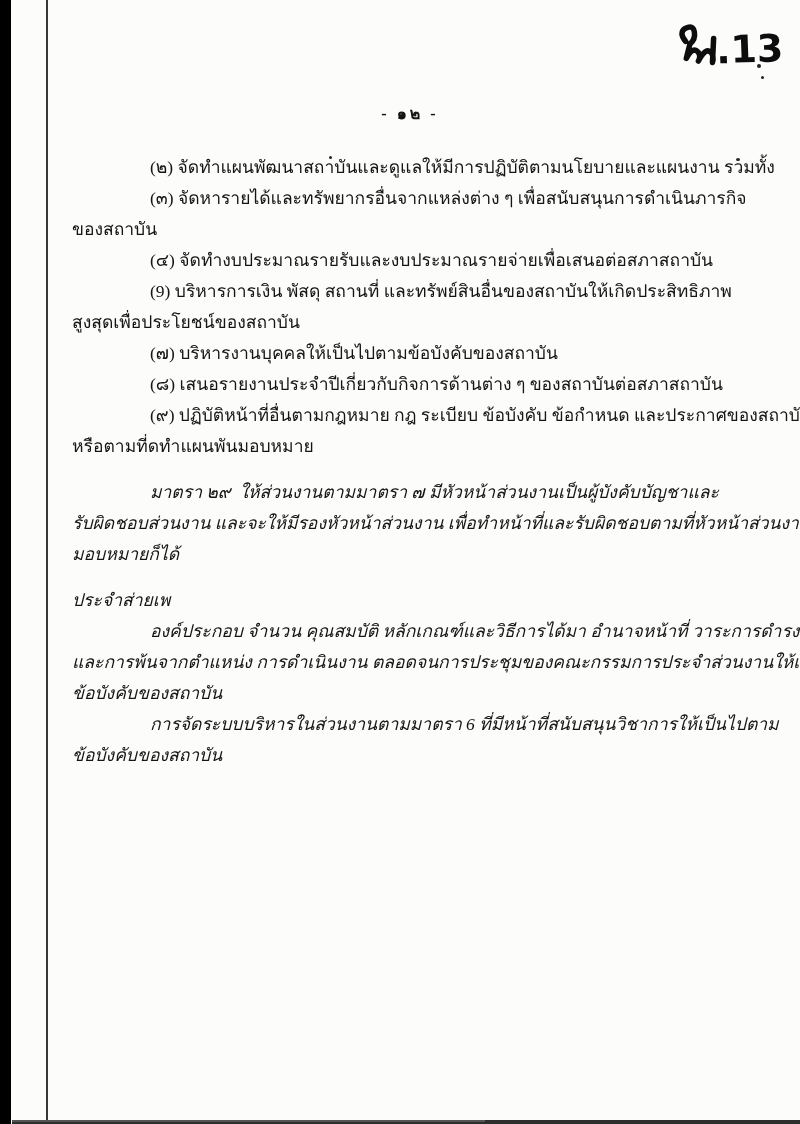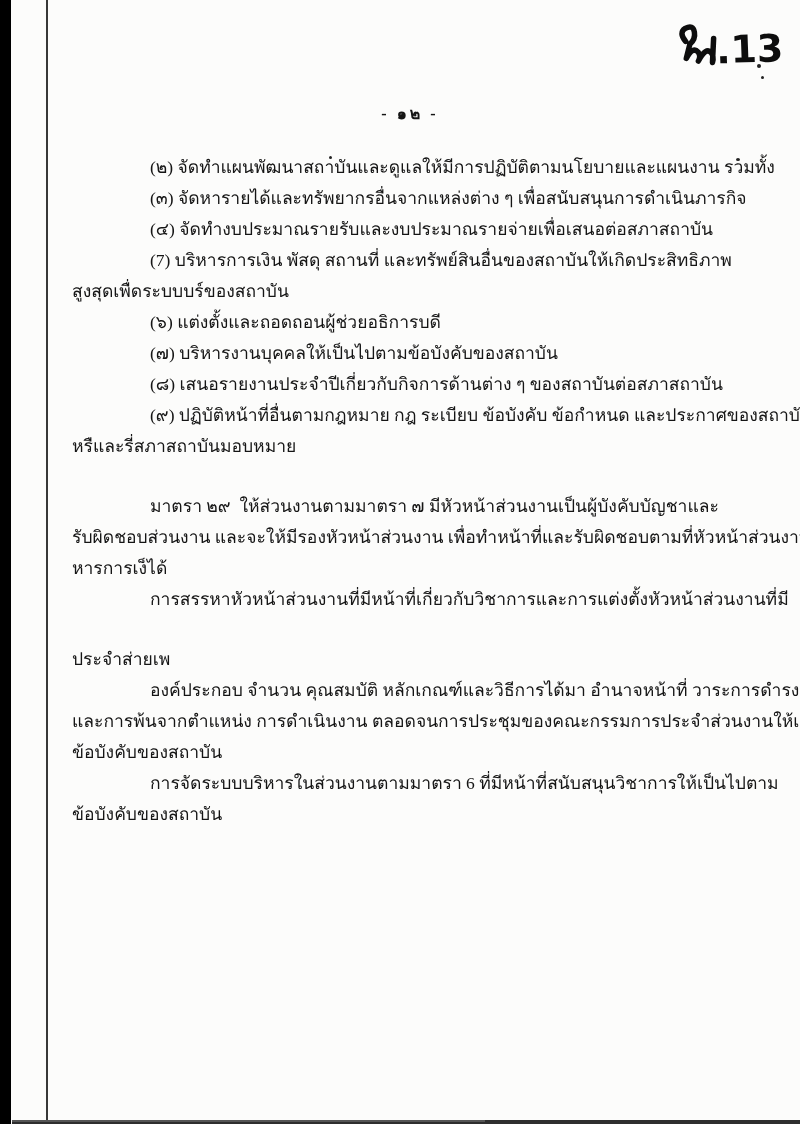--- a/index.html
+++ b/index.html
@@ -28,21 +28,21 @@
   .handwritten svg text{
     font-family:"DejaVu Sans",sans-serif;
     font-weight:900;font-size:38px;fill:#0d0d0d;
   }
   
   .doc-body{
     position:absolute;left:72px;top:152px;width:676px;
     font-size:17.5px;line-height:31px;font-weight:500;
   }
   .para{margin:0;}
-  .para + .para{margin-top:29px;}
+  .para + .para{margin-top:15px;font-style:italic;}
   .line{white-space:pre;height:31px;overflow:visible;}
   .line.indent{padding-left:78px;}
 </style>
 </head>
 <body>
 
 <div class="page">
 
   <div class="edge-left"></div>
   <div class="fold-line"></div>
@@ -59,34 +59,33 @@
       <text x="44" y="45">.13</text>
     </svg>
   </div>
 
   <div class="page-number">- ๑๒ -</div>
 
   <div class="doc-body" id="docBody">
       <div class="para">
         <div class="line indent">(๒) จัดทำแผนพัฒนาสถาบันและดูแลให้มีการปฏิบัติตามนโยบายและแผนงาน รวมทั้ง</div>
         <div class="line indent">(๓) จัดหารายได้และทรัพยากรอื่นจากแหล่งต่าง ๆ เพื่อสนับสนุนการดำเนินภารกิจ</div>
+        <div class="line">ของสถาบัน</div>
         <div class="line indent">(๔) จัดทำงบประมาณรายรับและงบประมาณรายจ่ายเพื่อเสนอต่อสภาสถาบัน</div>
-        <div class="line indent">(7) บริหารการเงิน พัสดุ สถานที่ และทรัพย์สินอื่นของสถาบันให้เกิดประสิทธิภาพ</div>
-        <div class="line">สูงสุดเพื่ดระบบบร์ของสถาบัน</div>
-        <div class="line indent">(๖) แต่งตั้งและถอดถอนผู้ช่วยอธิการบดี</div>
+        <div class="line indent">(9) บริหารการเงิน พัสดุ สถานที่ และทรัพย์สินอื่นของสถาบันให้เกิดประสิทธิภาพ</div>
+        <div class="line">สูงสุดเพื่อประโยชน์ของสถาบัน</div>
         <div class="line indent">(๗) บริหารงานบุคคลให้เป็นไปตามข้อบังคับของสถาบัน</div>
         <div class="line indent">(๘) เสนอรายงานประจำปีเกี่ยวกับกิจการด้านต่าง ๆ ของสถาบันต่อสภาสถาบัน</div>
         <div class="line indent">(๙) ปฏิบัติหน้าที่อื่นตามกฎหมาย กฎ ระเบียบ ข้อบังคับ ข้อกำหนด และประกาศของสถาบัน</div>
-        <div class="line">หรืและรี่สภาสถาบันมอบหมาย</div>
+        <div class="line">หรือตามที่ดทำแผนพันมอบหมาย</div>
       </div>
       <div class="para">
         <div class="line indent">มาตรา ๒๙  ให้ส่วนงานตามมาตรา ๗ มีหัวหน้าส่วนงานเป็นผู้บังคับบัญชาและ</div>
         <div class="line">รับผิดชอบส่วนงาน และจะให้มีรองหัวหน้าส่วนงาน เพื่อทำหน้าที่และรับผิดชอบตามที่หัวหน้าส่วนงาน</div>
-        <div class="line">หารการเง็ได้</div>
-        <div class="line indent">การสรรหาหัวหน้าส่วนงานที่มีหน้าที่เกี่ยวกับวิชาการและการแต่งตั้งหัวหน้าส่วนงานที่มี</div>
+        <div class="line">มอบหมายก็ได้</div>
       </div>
       <div class="para">
         <div class="line">ประจำส่ายเพ</div>
         <div class="line indent">องค์ประกอบ จำนวน คุณสมบัติ หลักเกณฑ์และวิธีการได้มา อำนาจหน้าที่ วาระการดำรงตำแหน่ง</div>
         <div class="line">และการพ้นจากตำแหน่ง การดำเนินงาน ตลอดจนการประชุมของคณะกรรมการประจำส่วนงานให้เป็นไปตาม</div>
         <div class="line">ข้อบังคับของสถาบัน</div>
         <div class="line indent">การจัดระบบบริหารในส่วนงานตามมาตรา 6 ที่มีหน้าที่สนับสนุนวิชาการให้เป็นไปตาม</div>
         <div class="line">ข้อบังคับของสถาบัน</div>
       </div>
     </div>

